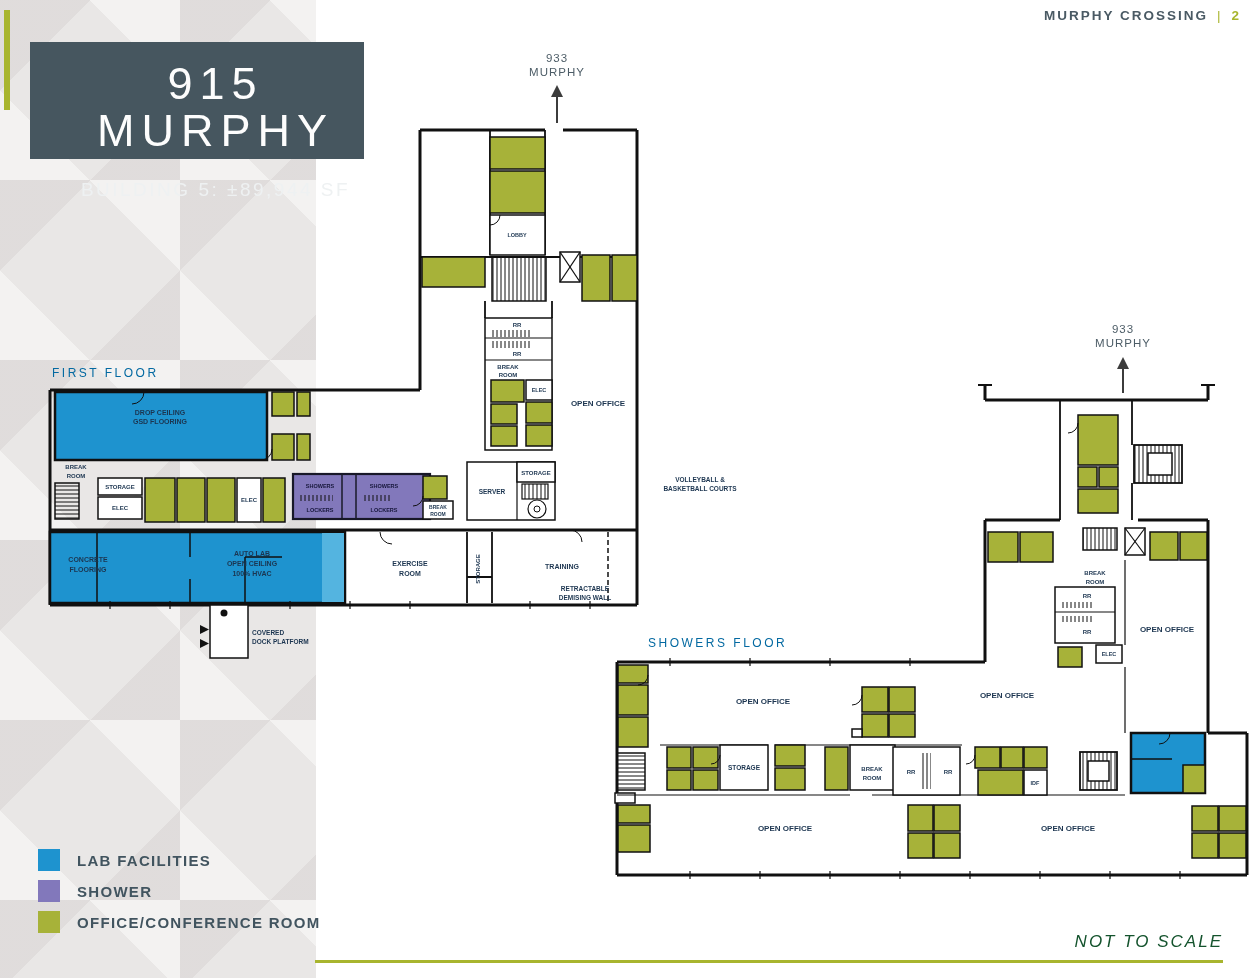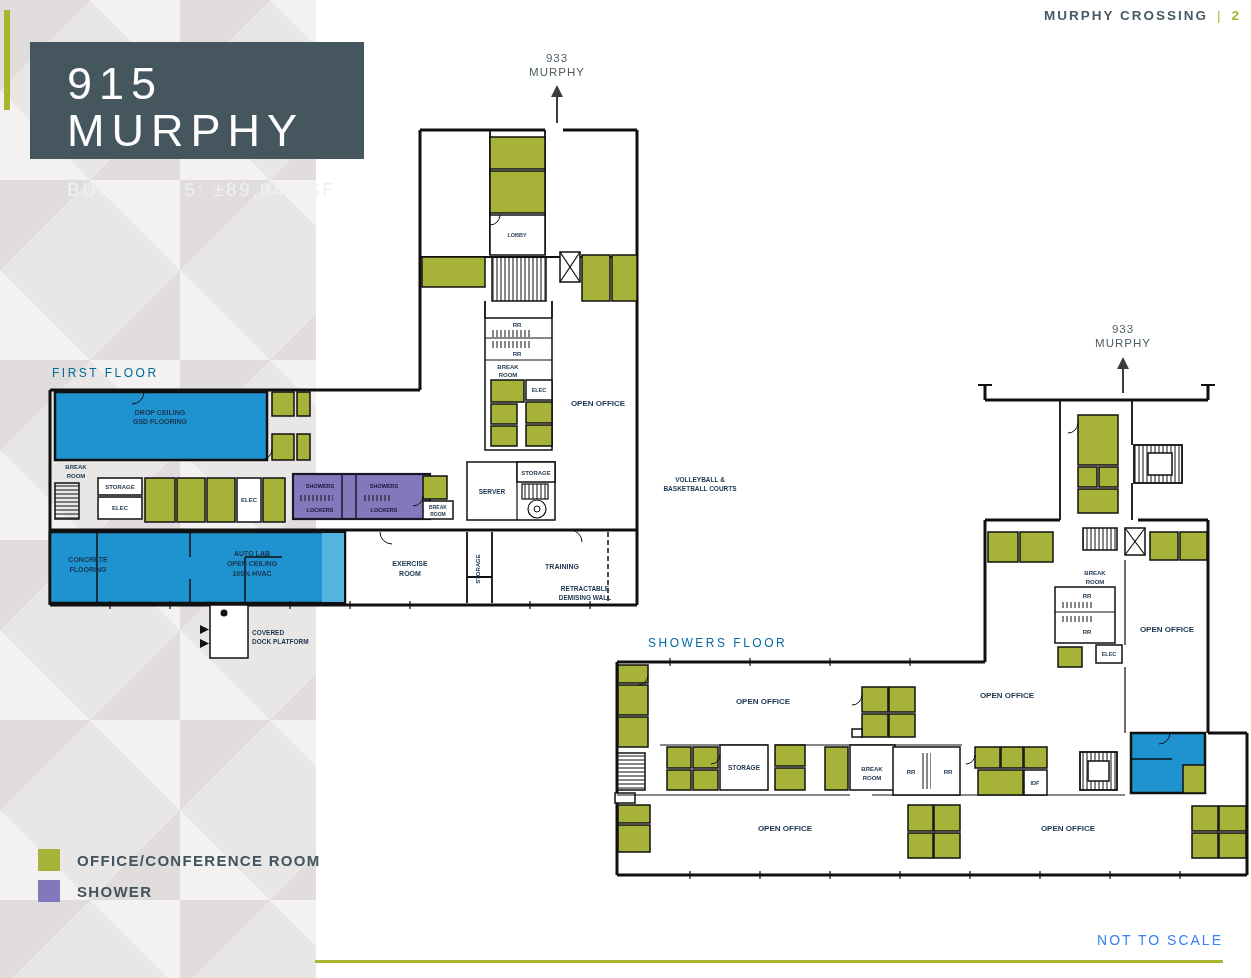--- a/index.html
+++ b/index.html
@@ -1,16 +1,16 @@
 <!DOCTYPE html>
 <html><head>
 <meta charset="utf-8">
 <style>
   html,body{margin:0;padding:0;background:#ffffff;font-family:"Liberation Sans",sans-serif;}
-  .page{position:relative;width:1251px;height:978px;background:#fff;overflow:hidden;}
+  .page{position:relative;width:1251px;height:978px;background:#fff;overflow:hidden;text-align:center;}
   .bg-left{position:absolute;left:0;top:0;width:316px;height:978px;background-color:#e9e7e6;
     background-image:
       linear-gradient(45deg, rgba(255,255,255,.45) 25%, transparent 25%, transparent 75%, rgba(255,255,255,.45) 75%),
       linear-gradient(-45deg, rgba(206,202,200,.35) 25%, transparent 25%, transparent 75%, rgba(206,202,200,.35) 75%);
     background-size:180px 180px;}
   .accent-bar{position:absolute;left:4px;top:10px;width:6px;height:100px;background:#a8b52e;}
   .title-box{position:absolute;left:30px;top:42px;width:334px;height:117px;background:#46565f;
     box-sizing:border-box;padding:18px 0 16px 37px;}
   .title{font-size:45px;letter-spacing:7px;font-weight:400;line-height:1.05;color:#fdfdfd;margin:0;}
   .subtitle{font-size:19px;letter-spacing:2.5px;color:#eef1f2;margin-top:24px;}
@@ -21,21 +21,21 @@
   .floor-heading{position:absolute;font-size:12px;letter-spacing:2.5px;color:#0369a1;}
   #fh1{left:52px;top:366px;}
   #fh2{left:648px;top:636px;}
   .svg1{position:absolute;left:40px;top:45px;}
   .svg2{position:absolute;left:610px;top:315px;}
   .legend{position:absolute;left:38px;top:849px;}
   .legend-row{display:flex;align-items:center;margin-bottom:9px;height:22px;}
   .legend-swatch{width:22px;height:22px;margin-right:17px;flex:0 0 auto;}
   .sw-blue{background:#1e93cf}.sw-green{background:#a7b239}.sw-purple{background:#8278bb}
   .legend-label{font-size:15px;font-weight:bold;letter-spacing:1.3px;color:#41545f;}
-  .scale-note{position:absolute;top:932px;right:28px;font-size:14px;letter-spacing:2px;color:#3b82f6;}
+  .scale-note{position:absolute;top:932px;right:28px;font-size:17px;letter-spacing:2px;color:#14532d;font-style:italic;}
   .bottom-line{position:absolute;left:315px;top:960px;width:908px;height:3px;background:#a8b52e;}
   
   .rm-g{fill:#a7b239;stroke:#101010;stroke-width:1.5}
   .rm-b{fill:#1e93cf;stroke:#101010;stroke-width:2.5}
   .rm-w{fill:#ffffff;stroke:#101010;stroke-width:1.5}
   .rm-p{fill:#8278bb;stroke:#181828;stroke-width:2.2}
   .wall{stroke:#101010;stroke-width:3;fill:none}
   .wall2{stroke:#101010;stroke-width:1.8;fill:none}
   .wall1{stroke:#101010;stroke-width:1.2;fill:none}
   .arc{stroke:#101010;stroke-width:1;fill:none}
@@ -358,24 +358,28 @@
       <path class="arc" d="M560 418 a11 11 0 0 1 -11 11"></path>
       <path class="arc" d="M365 440 a9 9 0 0 1 -9 9"></path>
     </g>
     <g>
       <path class="wall1" d="M80 556 V564 M150 556 V564 M220 556 V564 M290 556 V564 M360 556 V564 M430 556 V564 M500 556 V564 M570 556 V564 M60 343 V351 M140 343 V351 M220 343 V351 M300 343 V351"></path>
     </g>
   </svg>
 
   <div class="legend">
     <div class="legend-row">
-      <span class="legend-swatch sw-green"></span>
-      <span class="legend-label">OFFICE/CONFERENCE ROOM</span>
+      <span class="legend-swatch sw-blue"></span>
+      <span class="legend-label">LAB FACILITIES</span>
     </div>
     <div class="legend-row">
       <span class="legend-swatch sw-purple"></span>
       <span class="legend-label">SHOWER</span>
     </div>
+    <div class="legend-row">
+      <span class="legend-swatch sw-green"></span>
+      <span class="legend-label">OFFICE/CONFERENCE ROOM</span>
+    </div>
   </div>
 
   <div class="scale-note">NOT TO SCALE</div>
   <div class="bottom-line"></div>
 </div>
 
 </body></html>

